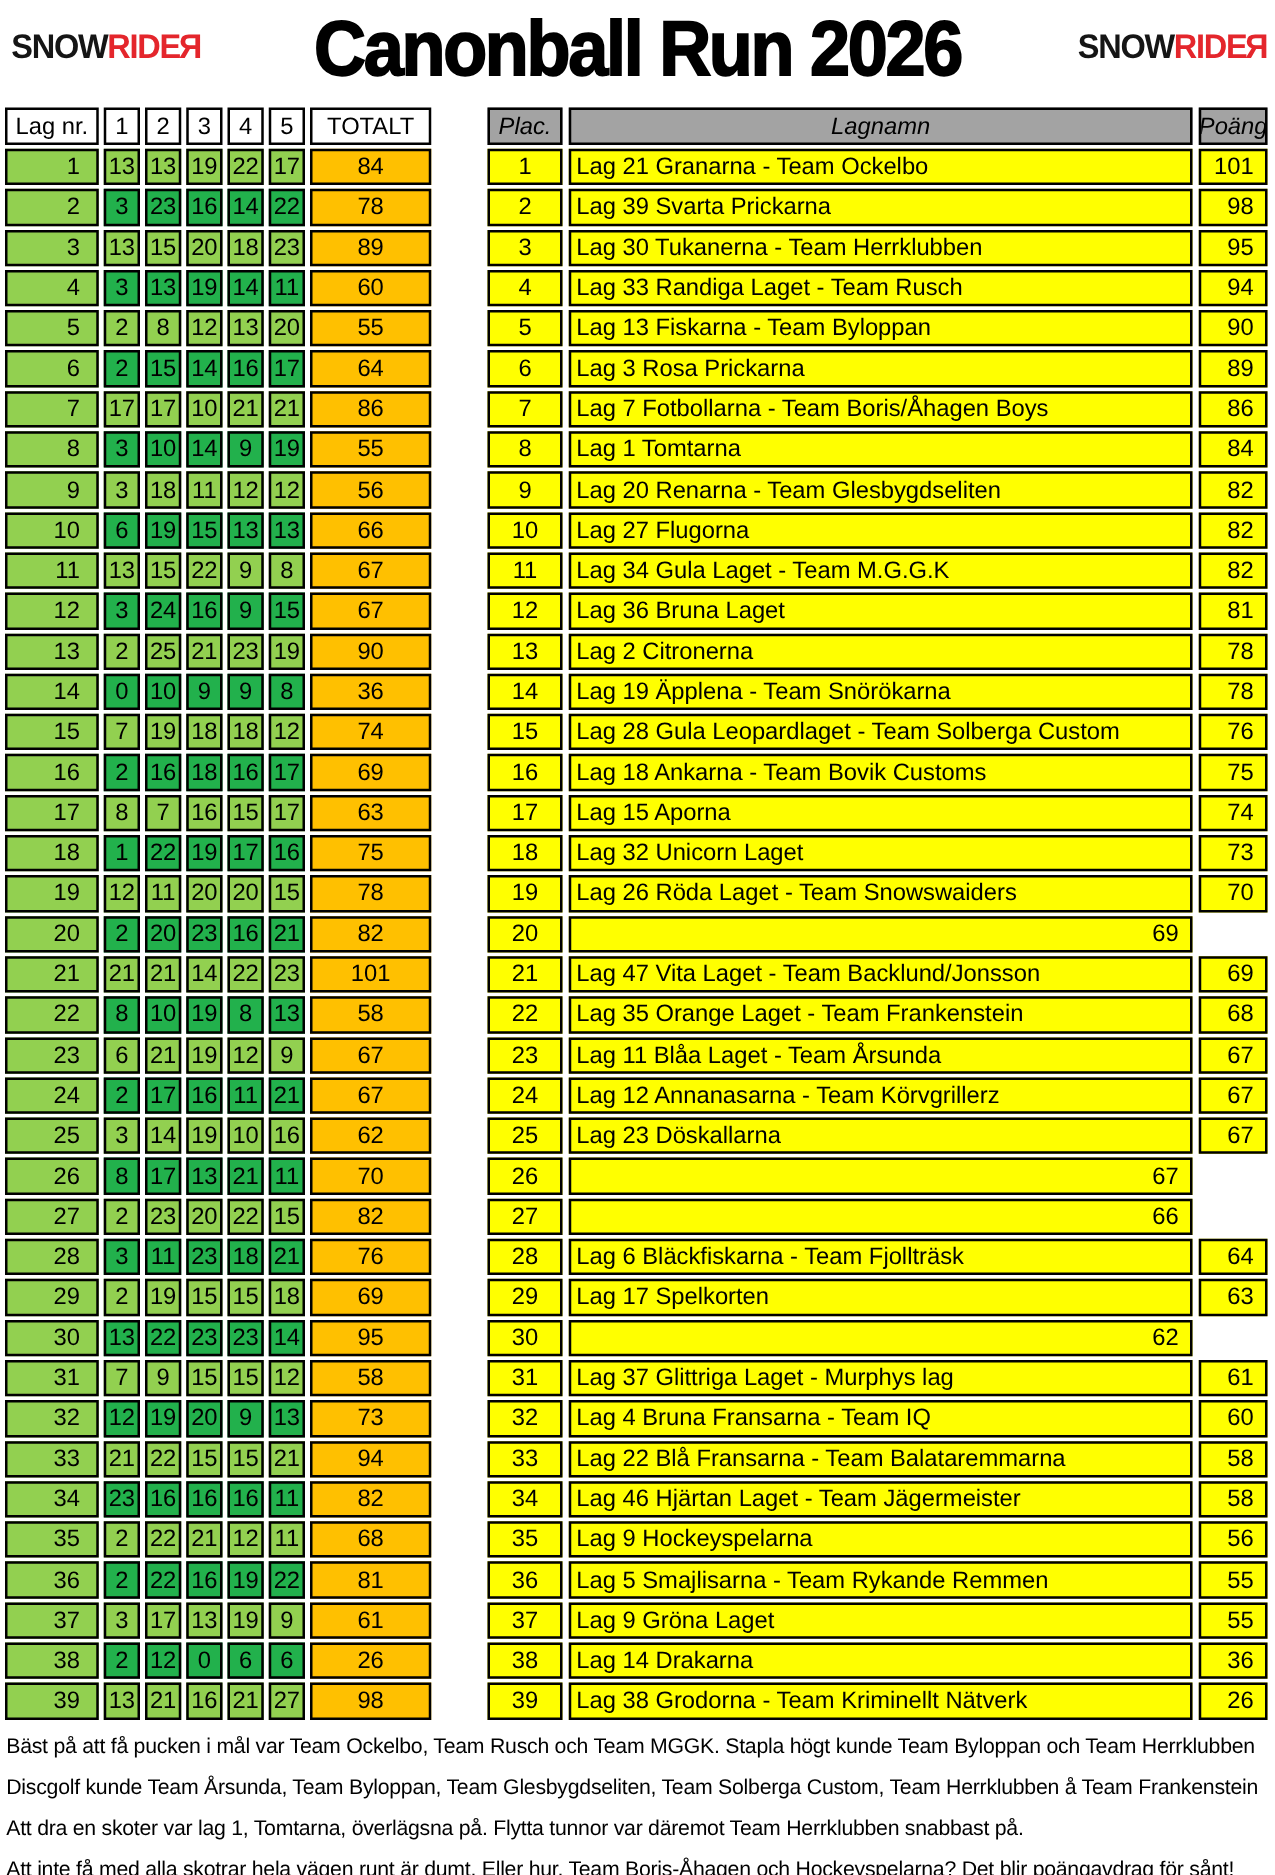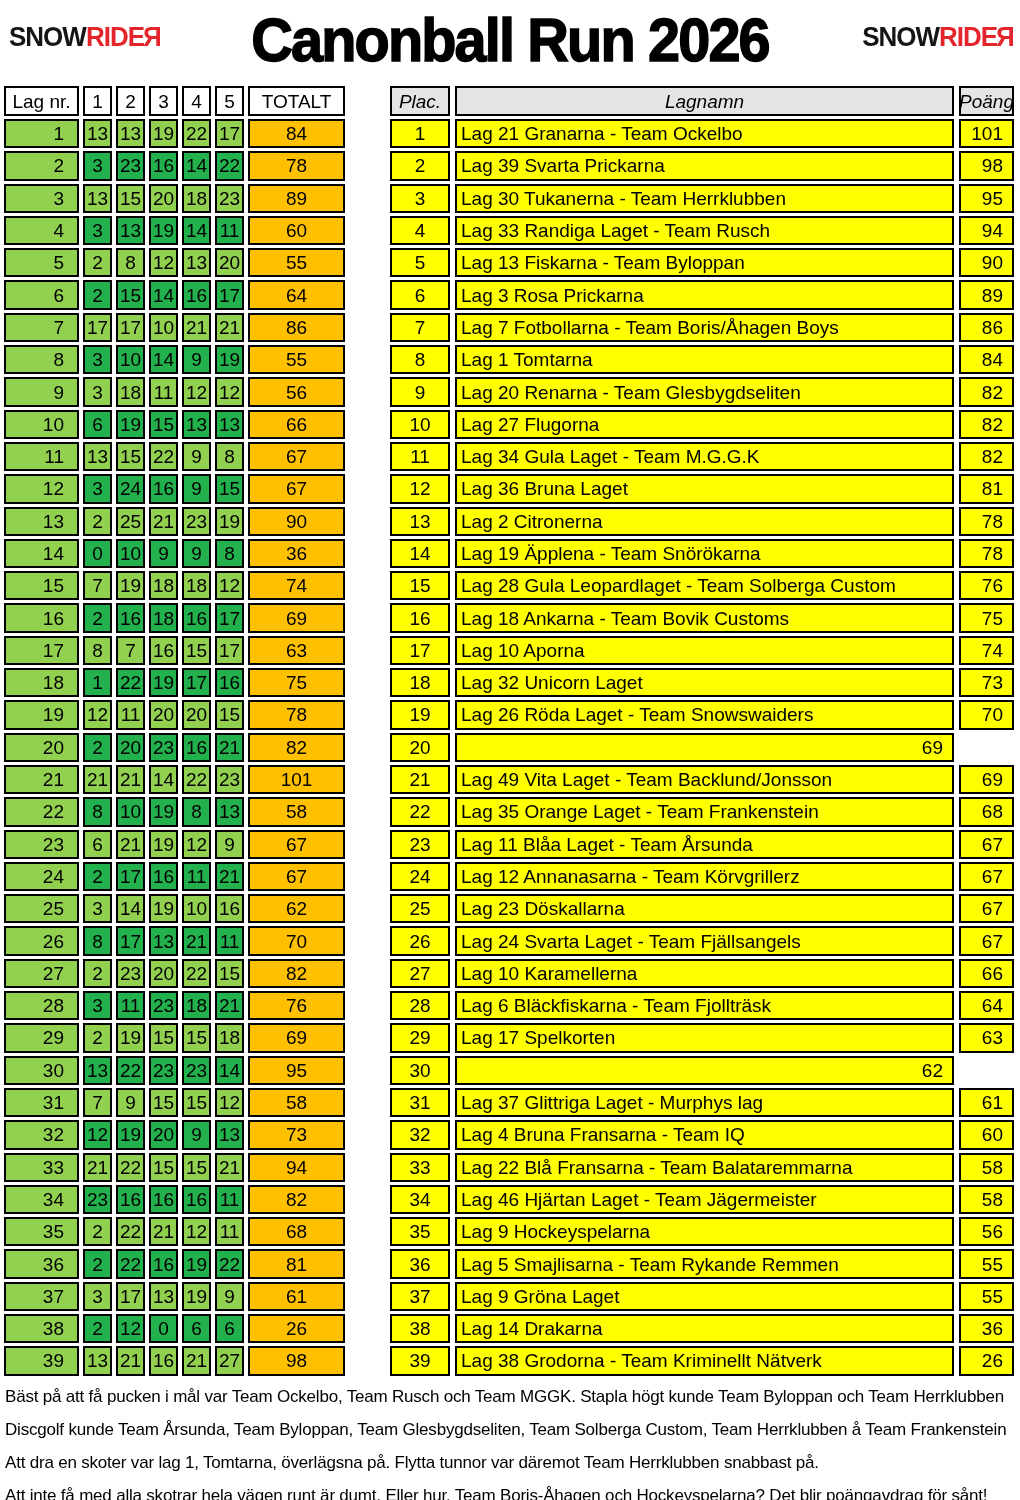--- a/index.html
+++ b/index.html
@@ -46,21 +46,21 @@
     display:flex;align-items:center;justify-content:center;
     font-size:19px;line-height:1;overflow:hidden;white-space:nowrap;
   }
   .hdr .cell{background:#fff;}
   .row-r.hdr .cell{font-style:italic;}
   .row-l.light .cell{background:var(--light-green,#92d050);}
   .row-l.dark .cell{background:var(--dark-green,#22b14c);}
   .row-l .cell.lagnr{background:var(--light-green,#92d050);justify-content:flex-end;padding-right:13px;}
   .row-l .cell.total{background:var(--orange,#ffc000);}
   .row-r .cell{background:var(--yellow,#ffff00);}
-  .row-r.hdr .cell{background:#e5e5e5;}
+  .row-r.hdr .cell{background:#a3a3a3;}
   .row-r .cell.name{justify-content:flex-start;padding-left:4px;}
   .row-r .cell.pts{justify-content:flex-end;padding-right:9px;}
   
   .footer{padding:8px 0 0 5px;}
   .footer p{margin:0 0 13px 0;font-size:17px;letter-spacing:-0.2px;white-space:nowrap;}
 </style>
 </head>
 <body style="--light-green: #92D050; --dark-green: #22B14C; --orange: #FFC000; --yellow: #FFFF00; --brand-red: #E4262C;">
 
 <div class="header">
@@ -514,40 +514,40 @@
         <div class="cell name">Lag 28 Gula Leopardlaget - Team Solberga Custom</div>
         <div class="cell pts">76</div>
       </div>
       <div class="row-r">
         <div class="cell plac">16</div>
         <div class="cell name">Lag 18 Ankarna - Team Bovik Customs</div>
         <div class="cell pts">75</div>
       </div>
       <div class="row-r">
         <div class="cell plac">17</div>
-        <div class="cell name">Lag 10 Aporna</div>
+        <div class="cell name">Lag 15 Aporna</div>
         <div class="cell pts">74</div>
       </div>
       <div class="row-r">
         <div class="cell plac">18</div>
         <div class="cell name">Lag 32 Unicorn Laget</div>
         <div class="cell pts">73</div>
       </div>
       <div class="row-r">
         <div class="cell plac">19</div>
         <div class="cell name">Lag 26 Röda Laget - Team Snowswaiders</div>
         <div class="cell pts">70</div>
       </div>
       <div class="row-r">
         <div class="cell plac">20</div>
         <div class="cell pts">69</div>
       </div>
       <div class="row-r">
         <div class="cell plac">21</div>
-        <div class="cell name">Lag 49 Vita Laget - Team Backlund/Jonsson</div>
+        <div class="cell name">Lag 47 Vita Laget - Team Backlund/Jonsson</div>
         <div class="cell pts">69</div>
       </div>
       <div class="row-r">
         <div class="cell plac">22</div>
         <div class="cell name">Lag 35 Orange Laget - Team Frankenstein</div>
         <div class="cell pts">68</div>
       </div>
       <div class="row-r">
         <div class="cell plac">23</div>
         <div class="cell name">Lag 11 Blåa Laget - Team Årsunda</div>
@@ -558,26 +558,24 @@
         <div class="cell name">Lag 12 Annanasarna - Team Körvgrillerz</div>
         <div class="cell pts">67</div>
       </div>
       <div class="row-r">
         <div class="cell plac">25</div>
         <div class="cell name">Lag 23 Döskallarna</div>
         <div class="cell pts">67</div>
       </div>
       <div class="row-r">
         <div class="cell plac">26</div>
-        <div class="cell name">Lag 24 Svarta Laget - Team Fjällsangels</div>
         <div class="cell pts">67</div>
       </div>
       <div class="row-r">
         <div class="cell plac">27</div>
-        <div class="cell name">Lag 10 Karamellerna</div>
         <div class="cell pts">66</div>
       </div>
       <div class="row-r">
         <div class="cell plac">28</div>
         <div class="cell name">Lag 6 Bläckfiskarna - Team Fjollträsk</div>
         <div class="cell pts">64</div>
       </div>
       <div class="row-r">
         <div class="cell plac">29</div>
         <div class="cell name">Lag 17 Spelkorten</div>

